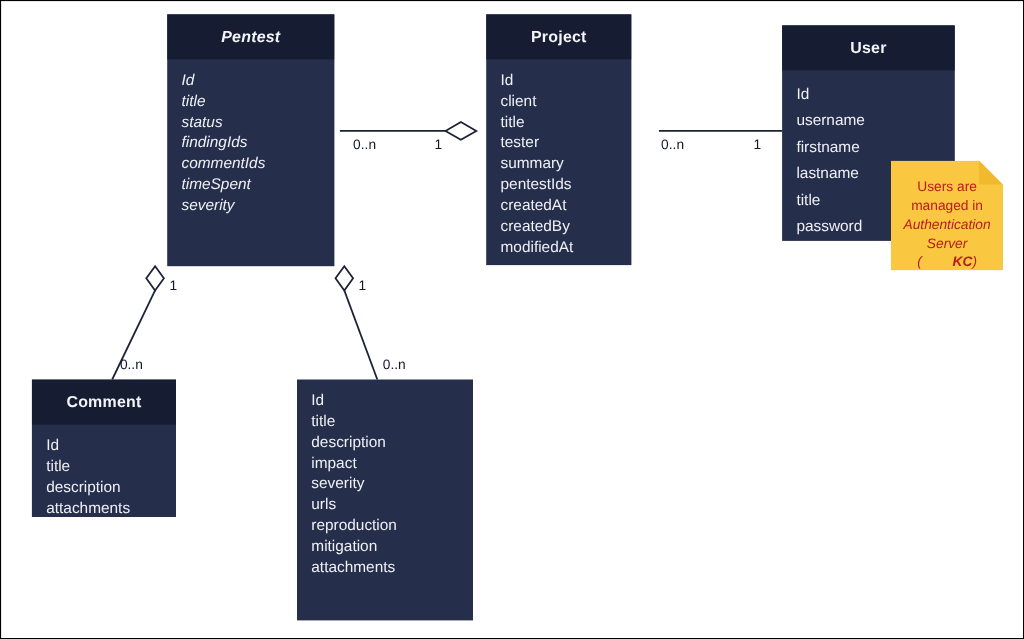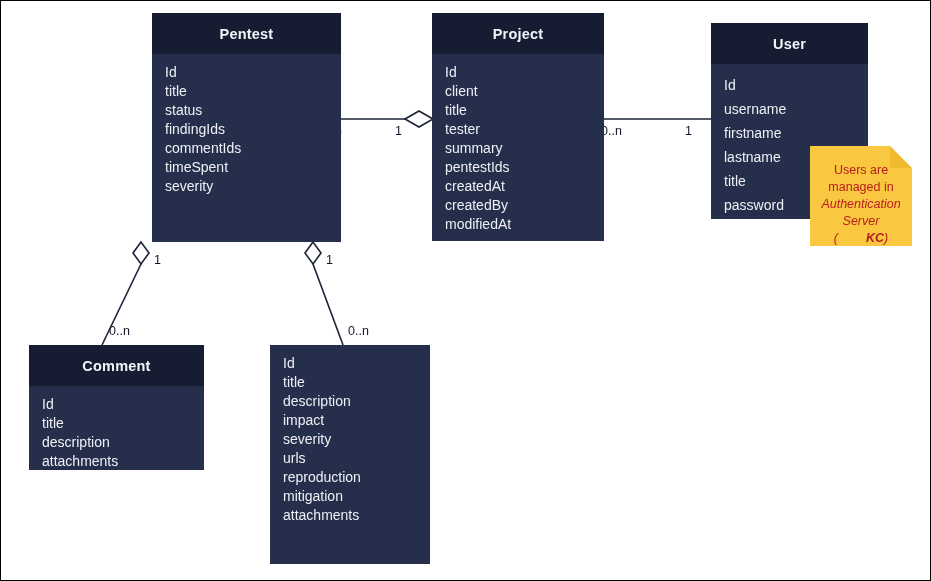--- a/index.html
+++ b/index.html
@@ -124,34 +124,34 @@
 
   <div class="mult-label" style="left:600px; top:124px;">0..n</div>
   <div class="mult-label" style="left:684px; top:124px;">1</div>
 
   <div class="mult-label" style="left:153px; top:253px;">1</div>
   <div class="mult-label" style="left:108px; top:324px;">0..n</div>
 
   <div class="mult-label" style="left:325px; top:253px;">1</div>
   <div class="mult-label" style="left:347px; top:324px;">0..n</div>
 
-  <div class="uml-class" style="left:151px; top:12px; width:189px; height:229px;">
+  <div class="uml-class" style="left:151px; top:12px; width:152px; height:229px;font-style:italic;">
     <div class="uml-class-header">Pentest</div>
     <div class="uml-class-body">
       <div class="uml-attr">Id</div>
       <div class="uml-attr">title</div>
       <div class="uml-attr">status</div>
       <div class="uml-attr">findingIds</div>
       <div class="uml-attr">commentIds</div>
       <div class="uml-attr">timeSpent</div>
       <div class="uml-attr">severity</div>
     </div>
   </div>
 
-  <div class="uml-class" style="left:431px; top:12px; width:172px; height:228px;">
+  <div class="uml-class" style="left:441px; top:12px; width:132px; height:228px;">
     <div class="uml-class-header">Project</div>
     <div class="uml-class-body">
       <div class="uml-attr">Id</div>
       <div class="uml-attr">client</div>
       <div class="uml-attr">title</div>
       <div class="uml-attr">tester</div>
       <div class="uml-attr">summary</div>
       <div class="uml-attr">pentestIds</div>
       <div class="uml-attr">createdAt</div>
       <div class="uml-attr">createdBy</div>
@@ -173,21 +173,21 @@
   </div>
 
   <div class="note" style="left:809px; top:145px; width:102px; height:100px;">
     <span class="note-fold"></span>
     <div>Users are</div>
     <div>managed in</div>
     <div><em>Authentication</em></div>
     <div><em>Server (</em><strong>KC</strong><em>)</em></div>
   </div>
 
-  <div class="uml-class" style="left:28px; top:344px; width:175px; height:125px;">
+  <div class="uml-class" style="left:28px; top:344px; width:131px; height:125px;">
     <div class="uml-class-header">Comment</div>
     <div class="uml-class-body">
       <div class="uml-attr">Id</div>
       <div class="uml-attr">title</div>
       <div class="uml-attr">description</div>
       <div class="uml-attr">attachments</div>
     </div>
   </div>
 
   <div class="uml-class" style="left:269px; top:344px; width:160px; height:219px;">

